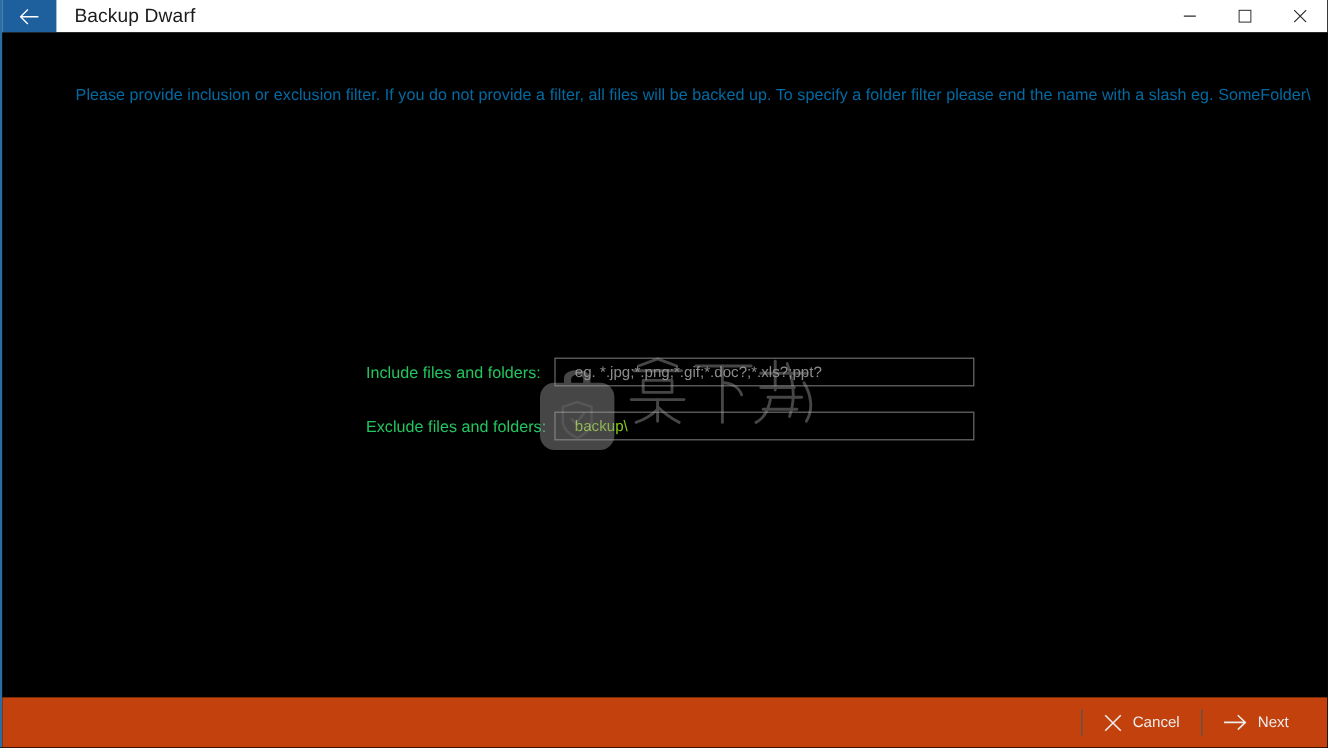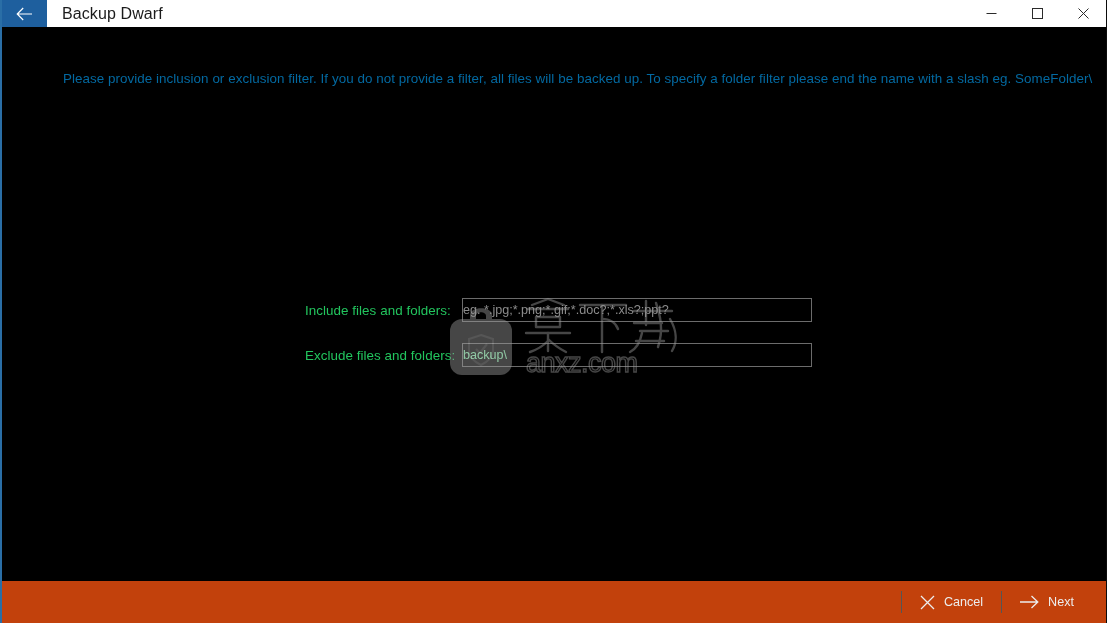--- a/index.html
+++ b/index.html
@@ -81,24 +81,24 @@
     width:157px;
     font-size:13.4px;
     color:#22c55e;
     white-space:nowrap;
     letter-spacing:0.05px;
   }
   .field-input {
     width:350px; height:24px;
     background:transparent;
     border:1px solid #6c6c6c;
-    color:#86efac;
+    color:#84cc16;
     font-family:"Liberation Sans", sans-serif;
     font-size:12.6px;
-    padding:0 0;
+    padding:0 16px;
     outline:none;
   }
   .field-input::placeholder { color:#8c8c8c; }
 
   
   .watermark {
     position:absolute;
     left:446px; top:268px;
     width:230px; height:90px;
     pointer-events:none;
@@ -236,21 +236,20 @@
             <path d="M124 6 L124 30"></path>
             <path d="M112 28 L140 28"></path>
             <path d="M118 36 L146 36"></path>
             <path d="M114 46 L142 46"></path>
             <path d="M134 8 C138 20, 142 34, 136 52"></path>
             <path d="M148 24 C154 34, 156 46, 150 56"></path>
             <path d="M120 38 C118 48, 114 54, 108 57"></path>
           </g>
         </svg>
       </span>
-      <span class="wm-url">anxz.com</span>
     </div>
 
   </div>
 
   <div class="footer">
     <div class="sep"></div>
     <button class="action-btn">
       <span>
         <svg width="15" height="15" viewBox="0 0 15 15">
           <path d="M1 1 L14 14 M14 1 L1 14" stroke="#ededed" stroke-width="1.3" fill="none"></path>

